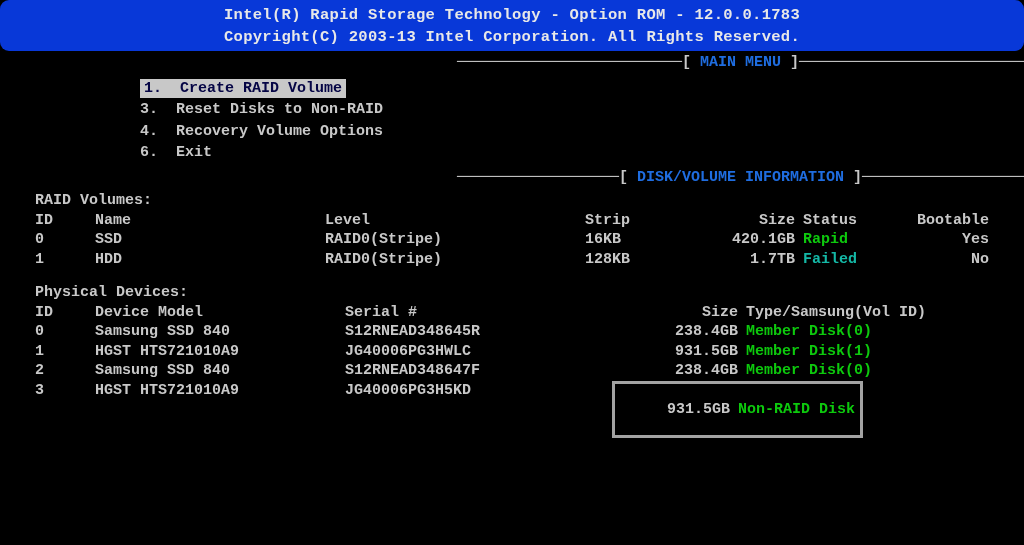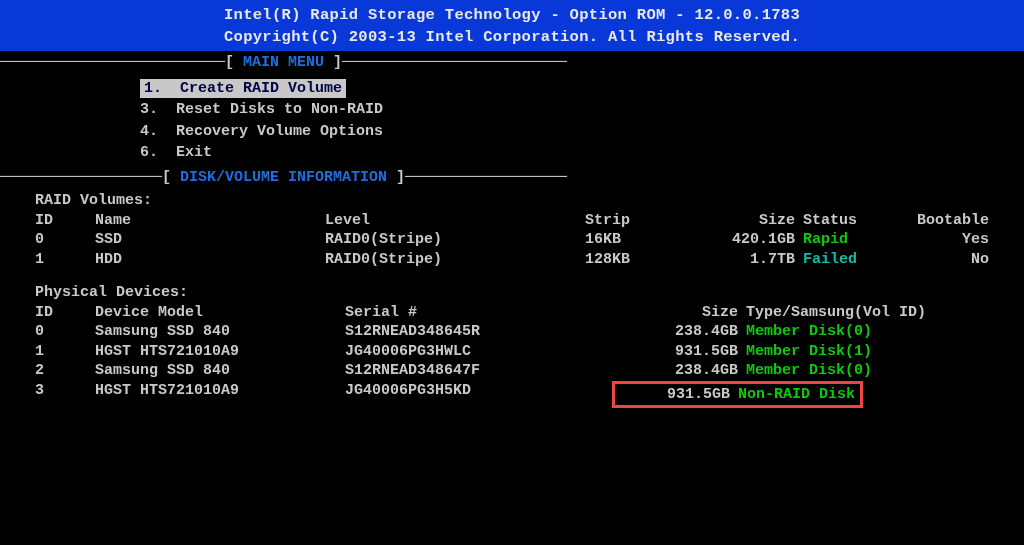--- a/index.html
+++ b/index.html
@@ -15,26 +15,27 @@
       overflow: hidden;
       line-height: 1.3;
     }
     .header-bar {
       background: #0838d8;
       color: #e8e8e8;
       text-align: center;
       padding: 4px 0 3px 0;
       font-size: 15.5px;
       letter-spacing: 0.3px;
+      border-radius: 9px;
     }
     .header-line {
       padding: 1px 0;
     }
     .section-title {
-      text-align: left;
+      text-align: right;
       color: #c8c8c8;
       padding: 2px 0;
     }
     .section-title .blue {
       color: #1f6de0;
     }
     .menu-area {
       display: flex;
       padding: 3px 140px 2px 140px;
       flex-direction: column;
@@ -54,23 +55,23 @@
     }
     .content {
       padding: 2px 35px 2px 35px;
     }
     .label {
       color: #c8c8c8;
     }
     .green { color: #0dc90d; }
     .red { color: #14b8a6; }
     .highlight-box {
-      border: 3px solid #ef4444;
+      border: 3px solid #a3a3a3;
       display: inline-block;
-      padding: 1px 5px;
+      padding: 16px 5px;
       margin-left: -8px;
     }
     table {
       border-collapse: collapse;
       width: 100%;
     }
     td {
       padding: 0;
       vertical-align: top;
       white-space: nowrap;

